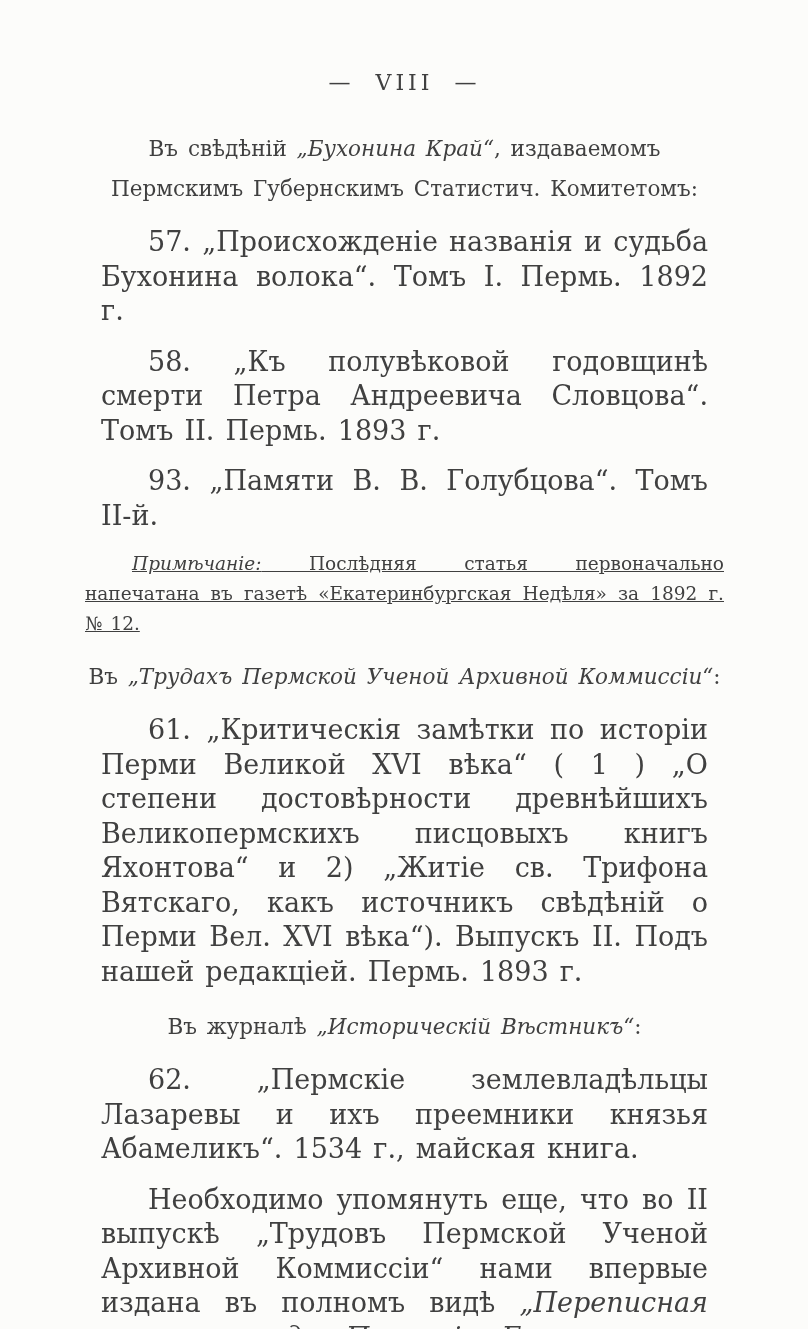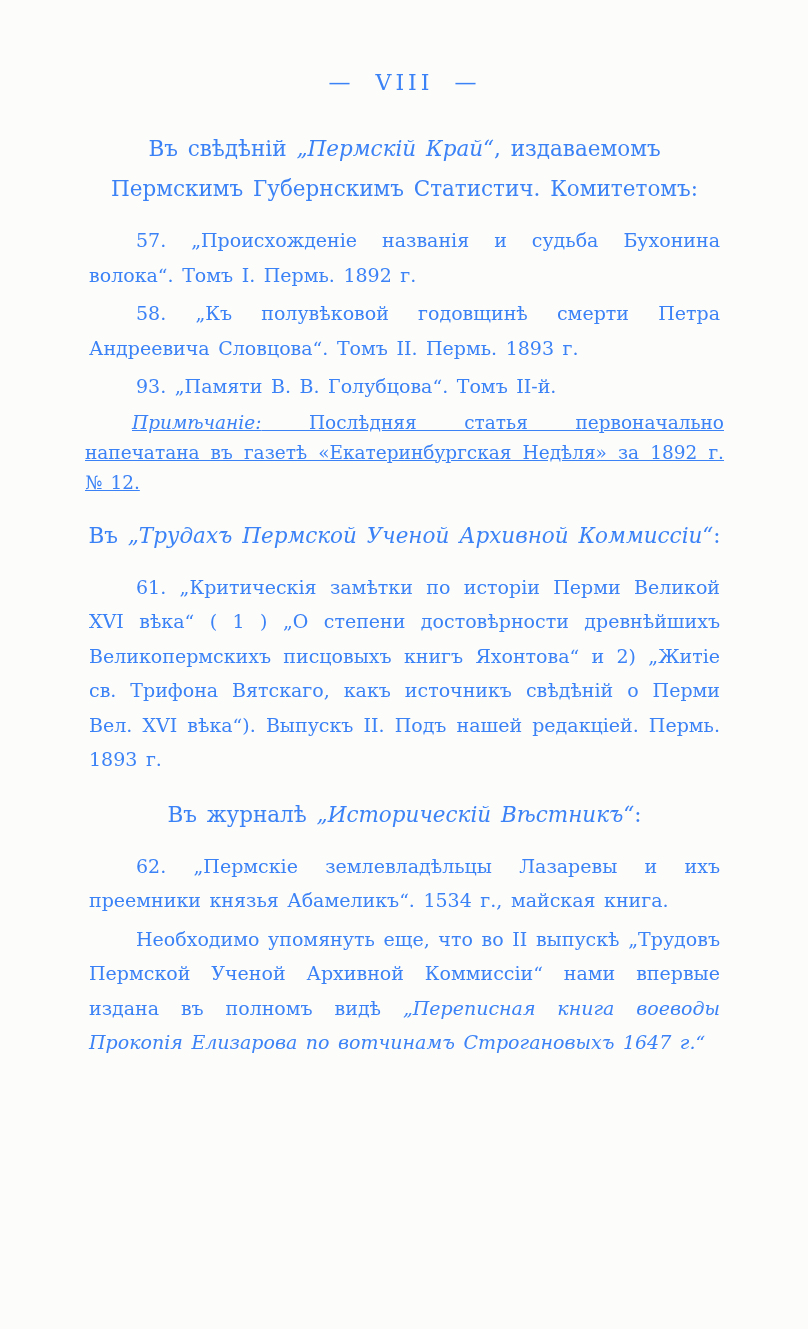--- a/index.html
+++ b/index.html
@@ -7,65 +7,65 @@
     padding: 0;
     background: #e9e9e7;
   }
   .sheet {
     position: relative;
     width: 808px;
     height: 1329px;
     background: #fcfcfa;
     overflow: hidden;
     font-family: "DejaVu Serif", "Liberation Serif", serif;
-    color: #3b82f6;
+    color: #404040;
     box-sizing: border-box;
     padding: 70px 84px 0 85px;
   }
   .pagenum {
     text-align: center;
     font-size: 22px;
     letter-spacing: 4px;
     word-spacing: 10px;
     margin: 0 0 34px 0;
   }
   .heading {
     text-align: center;
     font-size: 21.5px;
     line-height: 40px;
     margin: 18px 0 14px 0;
     word-spacing: 3px;
   }
   p.entry {
-    font-size: 19px;
+    font-size: 27px;
     line-height: 34.5px;
     text-align: justify;
     text-indent: 47px;
-    margin: 4px;
+    margin: 16px;
     word-spacing: 2.5px;
   }
   p.note {
     font-size: 18.5px;
     line-height: 30px;
     text-align: justify;
     text-indent: 47px;
     margin: 0;
     word-spacing: 2px;
     text-decoration: underline;
   }
   .italic { font-style: italic; }
 </style>
 </head>
 <body>
 
 <div class="sheet">
 
   <div class="pagenum">— VIII —</div>
 
-  <div class="heading"><span>Въ свѣдѣній </span><span class="italic">„Пермскій Край“</span><span>, издаваемомъ Пермскимъ Губернскимъ Статистич. Комитетомъ:</span></div>
+  <div class="heading"><span>Въ свѣдѣній </span><span class="italic">„Бухонина Край“</span><span>, издаваемомъ Пермскимъ Губернскимъ Статистич. Комитетомъ:</span></div>
 
   <p class="entry">57. „Происхожденіе названія и судьба Бухонина волока“. Томъ I. Пермь. 1892 г.</p>
 
   <p class="entry">58. „Къ полувѣковой годовщинѣ смерти Петра Андреевича Словцова“. Томъ II. Пермь. 1893 г.</p>
 
   <p class="entry">93. „Памяти В. В. Голубцова“. Томъ II-й.</p>
 
   <p class="note"><span class="italic">Примѣчаніе:</span><span> Послѣдняя статья первоначально напечатана въ газетѣ «Екатеринбургская Недѣля» за 1892 г. № 12.</span></p>
 
   <div class="heading"><span>Въ </span><span class="italic">„Трудахъ Пермской Ученой Архивной Коммиссіи“</span><span>:</span></div>

